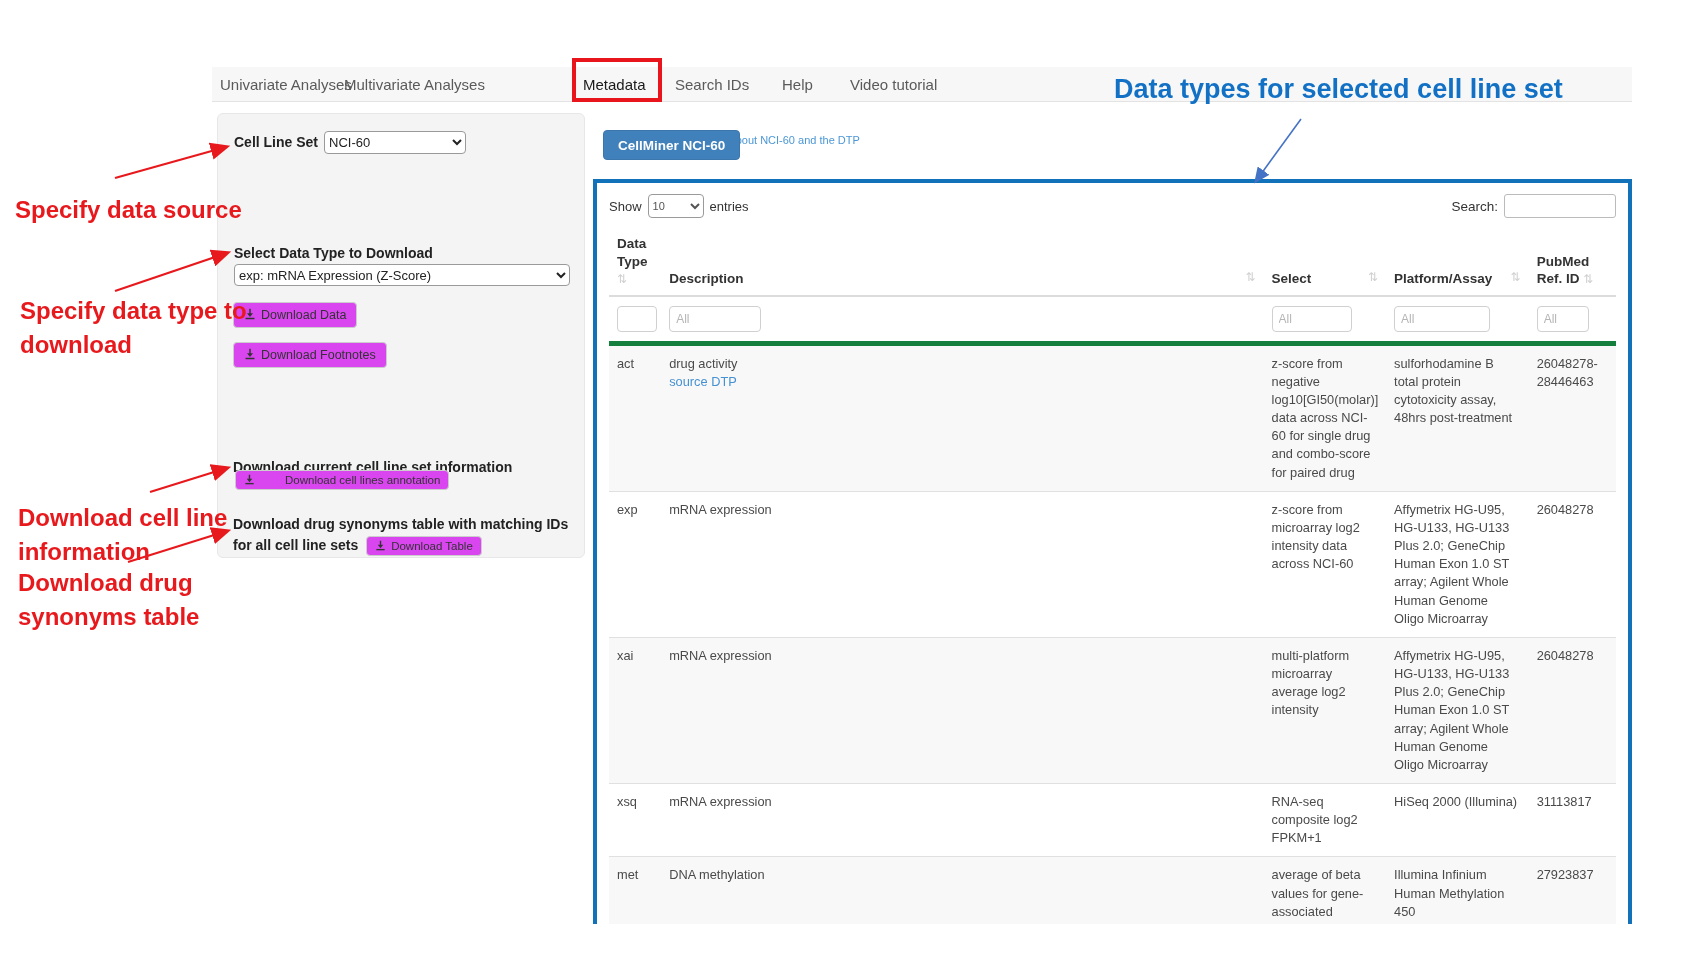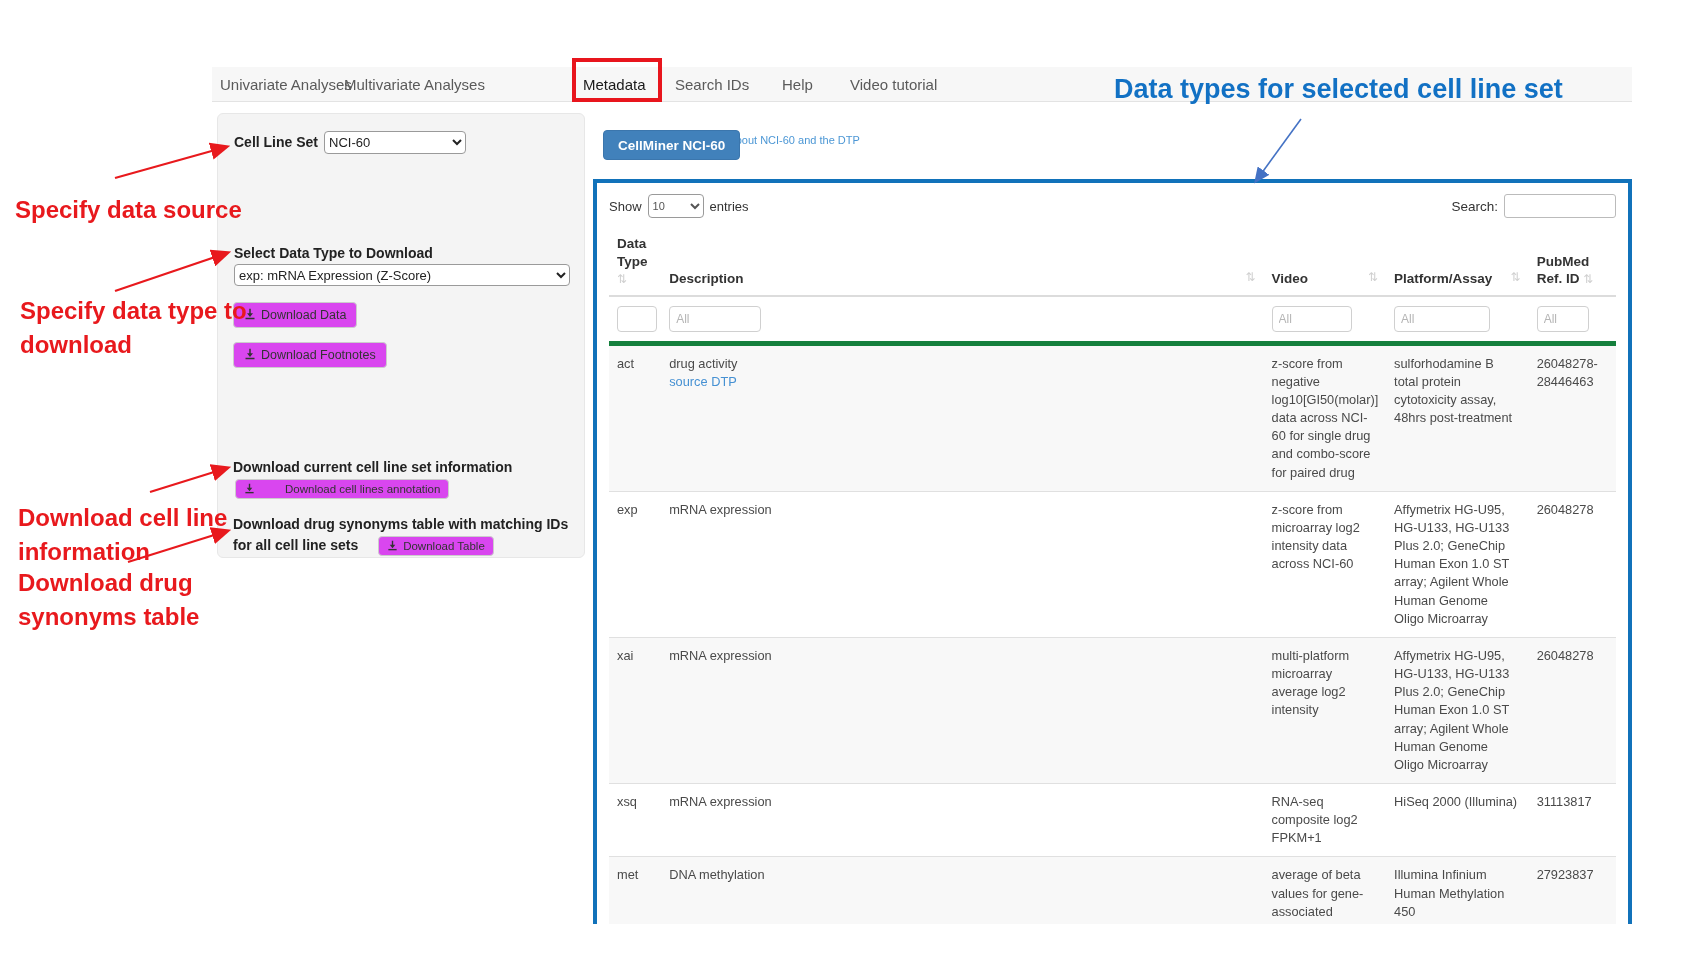--- a/index.html
+++ b/index.html
@@ -33,24 +33,24 @@
   .dt-select { position:absolute; left:16px; top:150px; width:336px; height:22px; font-size:13px; }
   .btn { display:inline-flex; gap:5px; background:#d946ef;
     border:1px solid #ccc; border-radius:4px; color:#333; cursor:pointer;
     font-family:inherit; }
   .btn svg { flex:0 0 auto; }
   .btn-md { font-size:12.5px; padding:5px 10px; }
   .btn-sm { font-size:11.5px; padding:3px 8px; }
   .p-btn-data { position:absolute; left:15px; top:188px; }
   .p-btn-foot { position:absolute; left:15px; top:228px; }
   .p-head1 { position:absolute; left:15px; top:345px; }
-  .p-btn-annot { position:absolute; left:17px; top:365px;gap:30px; }
+  .p-btn-annot { position:absolute; left:17px; top:356px;gap:30px; }
   .p-head2 { position:absolute; left:15px; top:400px; width:350px;
     font-weight:bold; font-size:14px; color:#222; line-height:1.5; }
-  .p-head2 .btn { margin-left:16px; vertical-align:middle; }
+  .p-head2 .btn { margin-left:4px; vertical-align:middle; }
 
   
   .red-note { position:absolute; color:#e8191d; font-weight:bold; font-size:24px;
     line-height:1.4; white-space:pre-line; z-index:60; }
   .note1 { left:15px; top:193px; }
   .note2 { left:20px; top:294px; }
   .note3 { left:18px; top:501px; }
   .note4 { left:18px; top:566px; }
 
   
@@ -202,21 +202,21 @@
           <col style="width:52px">
           <col style="width:600px">
           <col style="width:122px">
           <col style="width:142px">
           <col style="width:87px">
         </colgroup>
       <thead>
         <tr class="hdr-row">
           <th><span>Data Type</span> <span class="sorticon">⇅</span></th>
           <th><span class="sorticon sort-r">⇅</span><span>Description</span></th>
-          <th><span class="sorticon sort-r">⇅</span><span>Video</span></th>
+          <th><span class="sorticon sort-r">⇅</span><span>Select</span></th>
           <th><span class="sorticon sort-r">⇅</span><span>Platform/Assay</span></th>
           <th><span>PubMed Ref. ID</span> <span class="sorticon">⇅</span></th>
         </tr>
         <tr class="filter-row">
           <td><input class="filter-input fi-type" style=""></td>
           <td><input class="filter-input fi-desc" placeholder="All" style=""></td>
           <td><input class="filter-input fi-units" placeholder="All" style=""></td>
           <td><input class="filter-input fi-platform" placeholder="All" style=""></td>
           <td><input class="filter-input fi-pubmed" placeholder="All" style=""></td>
         </tr>

